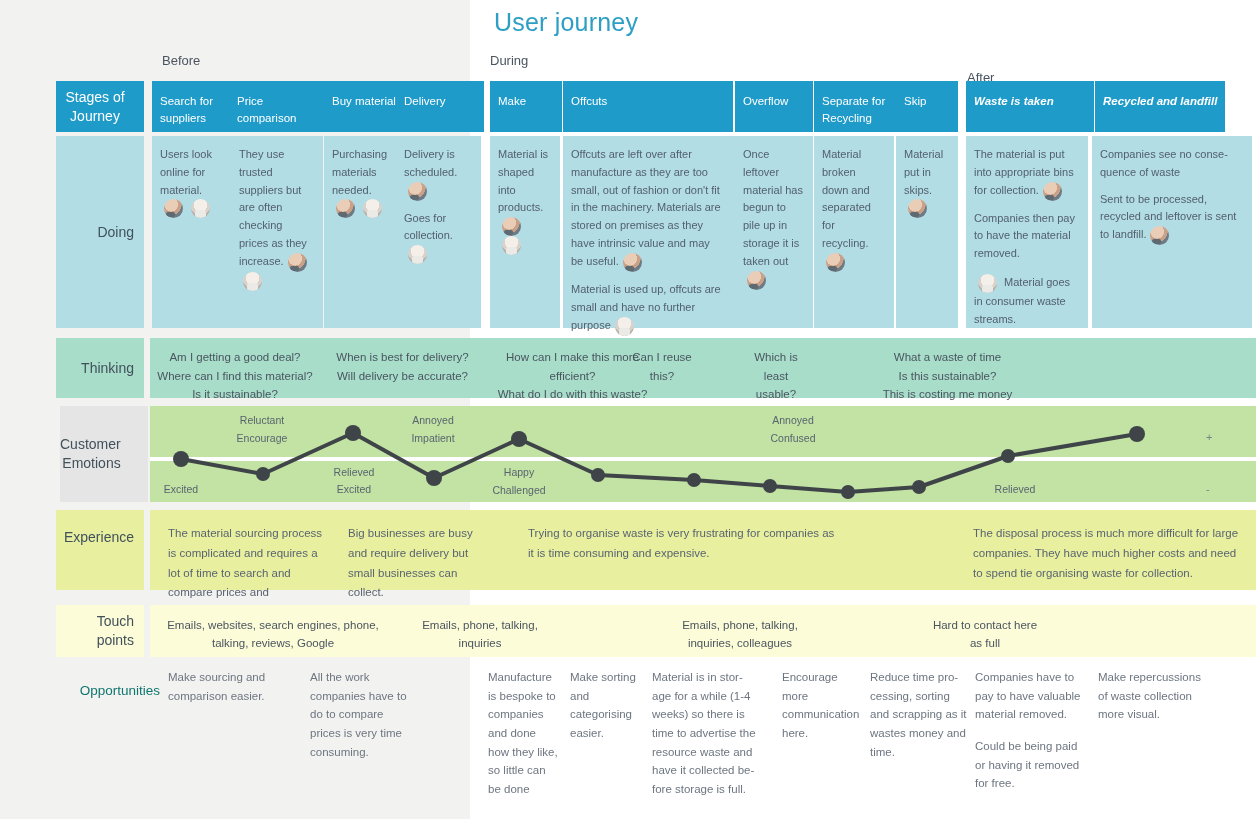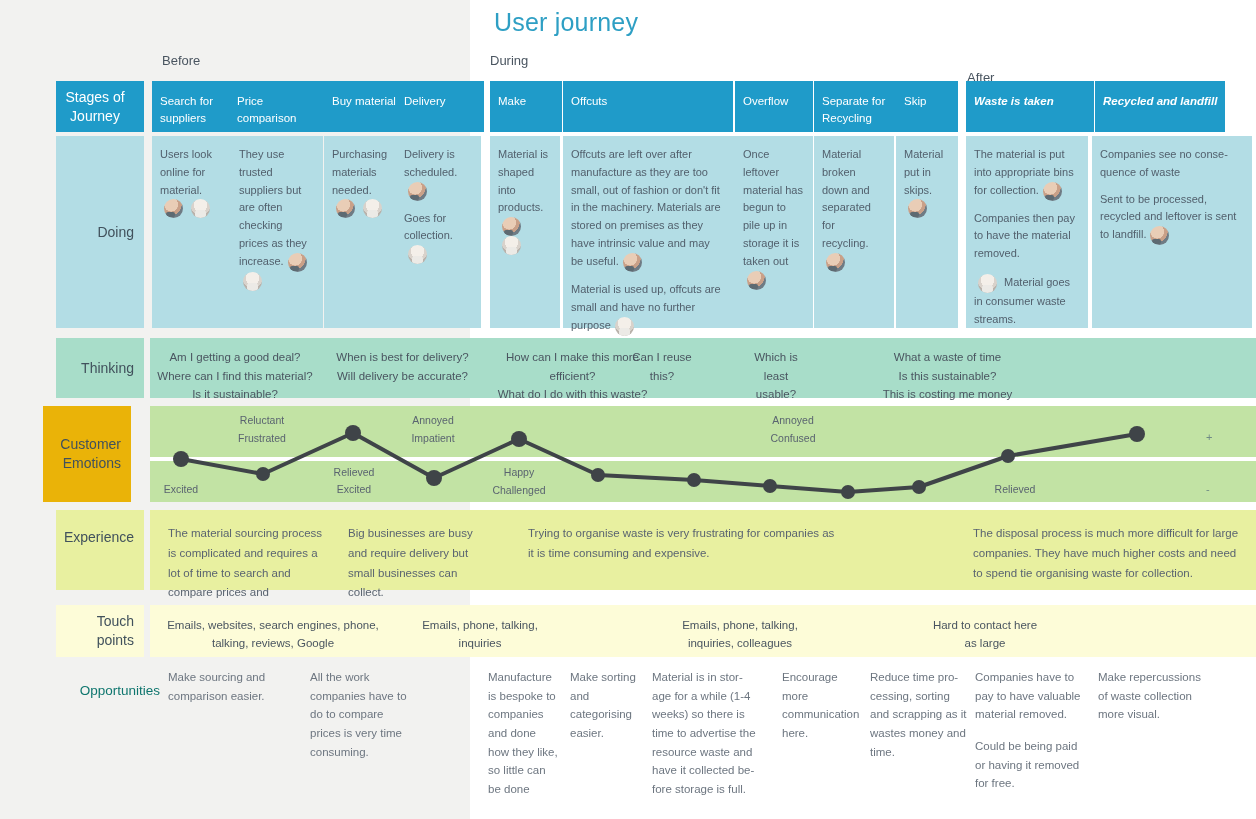--- a/index.html
+++ b/index.html
@@ -130,21 +130,21 @@
       <div>least</div>
       <div>usable?</div>
     </div>
     <div class="cell think-txt" style="left: 860px; top: 338px; width: 175px; height: 60px;">
       <div>What a waste of time</div>
       <div>Is this sustainable?</div>
       <div>This is costing me money</div>
     </div>
   </div>
 <div id="emotions-row">
-    <div class="cell rowlabel" style="left: 43px; top: 406px; width: 88px; height: 96px; background: #eab308; justify-content: flex-end;">
+    <div class="cell rowlabel" style="left: 60px; top: 406px; width: 88px; height: 96px; background: #e5e5e5; justify-content: flex-start;">
       <span>Customer<br>Emotions</span>
     </div>
     <div class="cell" style="left: 150px; top: 406px; width: 1106px; height: 96px; background: rgb(194, 227, 164); overflow: hidden;">
       <div style="position: absolute; left: 0px; top: 51px; width: 1106px; height: 4px; background: rgb(255, 255, 255);"></div>
       <div class="pm" style="left: 1056px; top: 25px;">+</div>
       <div class="pm" style="left: 1056px; top: 77px;">-</div>
       <svg width="1106" height="96" style="position: absolute; left: 0px; top: 0px;">
         <polyline points="31,53 113,68 203,27 284,72 369,33 448,69 544,74 620,80 698,86 769,81 858,50 987,28" fill="none" stroke="#3f4448" stroke-width="4" stroke-linejoin="round" stroke-linecap="round"></polyline>
         <circle cx="31" cy="53" r="8" fill="#3f4448"></circle>
         <circle cx="113" cy="68" r="7" fill="#3f4448"></circle>
@@ -153,21 +153,21 @@
         <circle cx="369" cy="33" r="8" fill="#3f4448"></circle>
         <circle cx="448" cy="69" r="7" fill="#3f4448"></circle>
         <circle cx="544" cy="74" r="7" fill="#3f4448"></circle>
         <circle cx="620" cy="80" r="7" fill="#3f4448"></circle>
         <circle cx="698" cy="86" r="7" fill="#3f4448"></circle>
         <circle cx="769" cy="81" r="7" fill="#3f4448"></circle>
         <circle cx="858" cy="50" r="7" fill="#3f4448"></circle>
         <circle cx="987" cy="28" r="8" fill="#3f4448"></circle>
       </svg>
       <div class="emo-lbl" style="left: 112px; top: 8px;">Reluctant</div>
-      <div class="emo-lbl" style="left: 112px; top: 26px;">Frustrated</div>
+      <div class="emo-lbl" style="left: 112px; top: 26px;">Encourage</div>
       <div class="emo-lbl" style="left: 31px; top: 77px;">Excited</div>
       <div class="emo-lbl" style="left: 204px; top: 60px;">Relieved</div>
       <div class="emo-lbl" style="left: 204px; top: 77px;">Excited</div>
       <div class="emo-lbl" style="left: 283px; top: 8px;">Annoyed</div>
       <div class="emo-lbl" style="left: 283px; top: 26px;">Impatient</div>
       <div class="emo-lbl" style="left: 369px; top: 60px;">Happy</div>
       <div class="emo-lbl" style="left: 369px; top: 78px;">Challenged</div>
       <div class="emo-lbl" style="left: 643px; top: 8px;">Annoyed</div>
       <div class="emo-lbl" style="left: 643px; top: 26px;">Confused</div>
       <div class="emo-lbl" style="left: 865px; top: 77px;">Relieved</div>
@@ -193,21 +193,21 @@
     <div class="cell touch-txt" style="left: 395px; top: 605px; width: 170px; height: 52px;">
       <div>Emails, phone, talking,</div>
       <div>inquiries</div>
     </div>
     <div class="cell touch-txt" style="left: 645px; top: 605px; width: 190px; height: 52px;">
       <div>Emails, phone, talking,</div>
       <div>inquiries, colleagues</div>
     </div>
     <div class="cell touch-txt" style="left: 890px; top: 605px; width: 190px; height: 52px;">
       <div>Hard to contact here</div>
-      <div>as large</div>
+      <div>as full</div>
     </div>
   </div>
 <div id="opp-row">
     <div class="cell" style="left: 40px; top: 683px; width: 120px; text-align: right; font-size: 13.5px; color: #0f766e;">Opportunities</div>
     <div class="cell opp-txt" style="left: 168px; top: 668px; width: 110px;">
       <div>Make sourcing and comparison easier.</div>
     </div>
     <div class="cell opp-txt" style="left: 310px; top: 668px; width: 105px;">
       <div>All the work companies have to do to compare prices is very time consuming.</div>
     </div>

